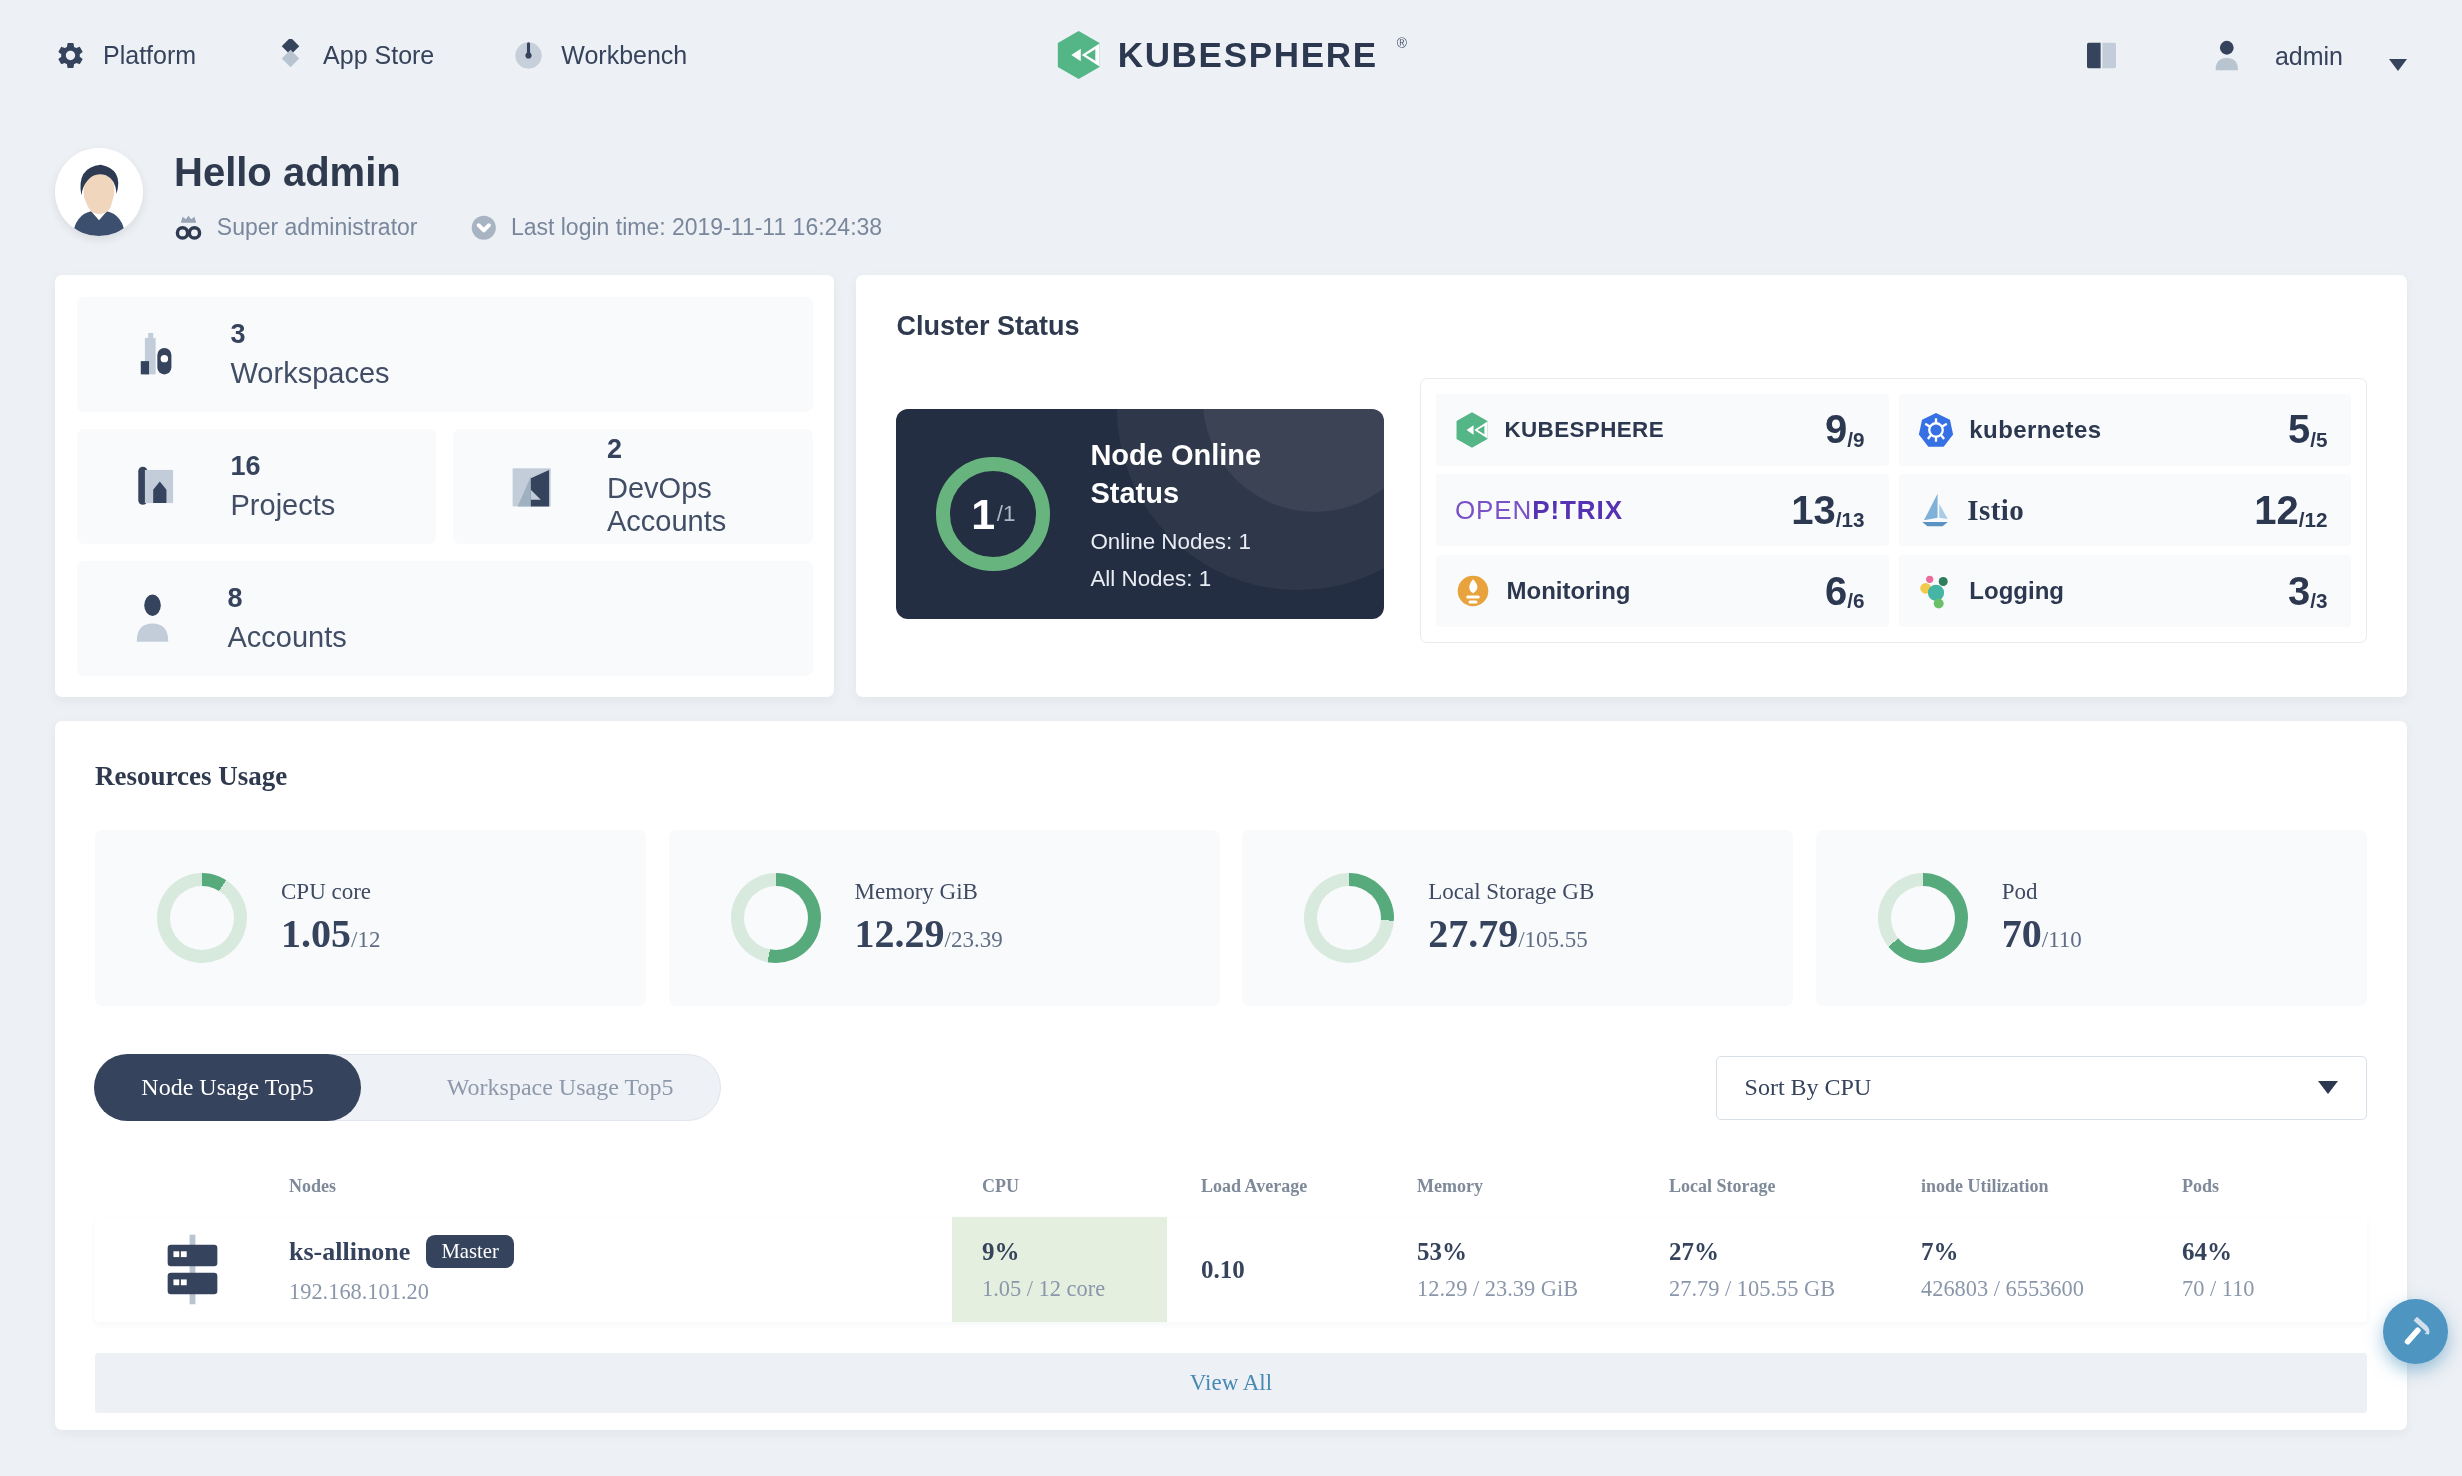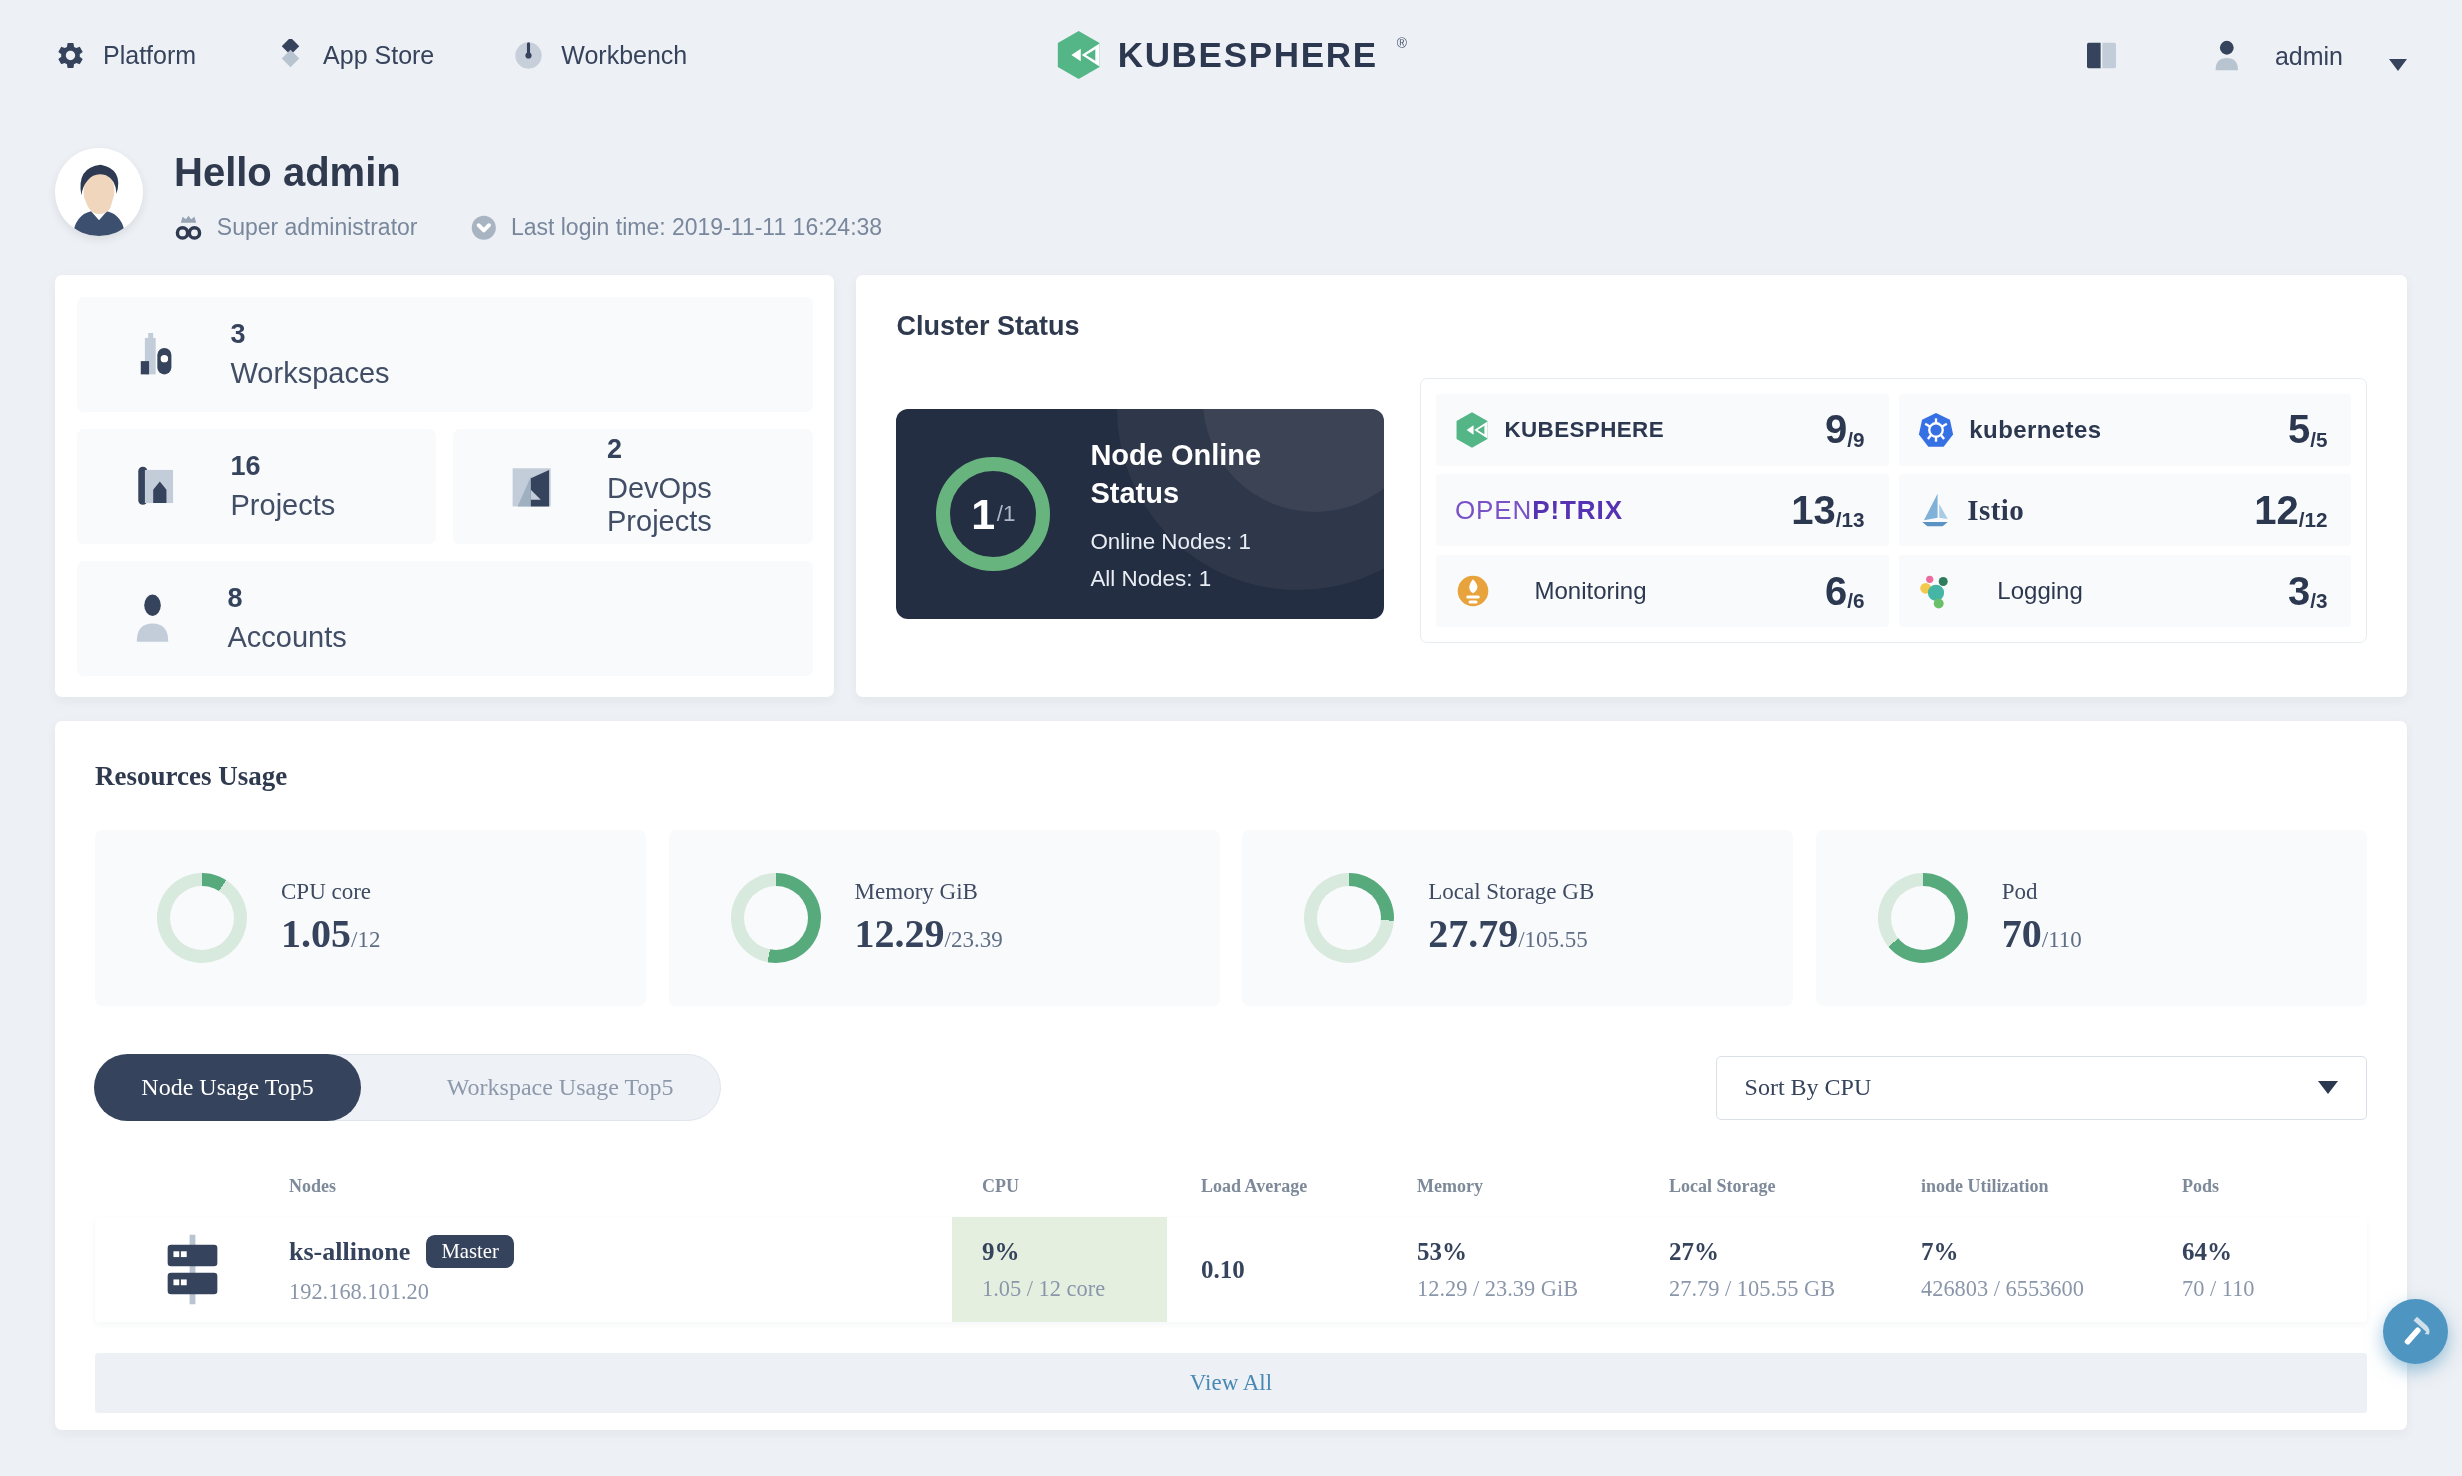--- a/index.html
+++ b/index.html
@@ -48,21 +48,21 @@
   .node-heading { font-size:29px; font-weight:bold; color:#fff; line-height:1.3; width:250px; }
   .node-line { font-size:22.4px; color:#e8ecf3; margin-top:17px; }
   .node-line + .node-line { margin-top:10.3px; }
 
   .components-panel { flex:1; border:1.7px solid #e7ecf1; border-radius:6.9px; padding:14.6px; display:grid; grid-template-columns:1fr 1fr; gap:8.6px 10.3px; background:#fff; }
   .comp-tile { background:#f9fafc; border-radius:3.4px; height:72px; display:flex; align-items:center; justify-content:space-between; padding:0 24px 0 19px; }
   .comp-left { display:flex; align-items:center; gap:15.5px; }
   .comp-name { font-size:22.4px; font-weight:bold; color:#2c3750; letter-spacing:0.4px; }
   .comp-name.k8s { font-size:24px; }
   .comp-name.istio { font-family:"Liberation Serif",serif; font-size:29px; }
-  .comp-name.plain { font-weight:400; font-size:24px; letter-spacing:0;margin-left:28px; }
+  .comp-name.plain { font-weight:700; font-size:24px; letter-spacing:0; }
   .op-light { color:#7a52c7; font-weight:normal; font-size:26px; letter-spacing:0.9px; }
   .op-bold  { color:#5633b2; font-weight:bold;  font-size:26px; letter-spacing:0.9px; }
   .comp-count .big { font-size:40px; font-weight:bold; color:#2c3750; }
   .comp-count .small { font-size:20.7px; font-weight:bold; color:#2c3750; position:relative; top:3.4px; }
 
   
   .resources-card { margin:24px 55px 0; padding:40px 40px 17px; background:#fff; border-radius:6.9px; box-shadow:0 3.4px 10.3px rgba(36,46,66,.05);font-family:Liberation Serif, serif; }
   .metrics-row { display:flex; gap:22.4px; margin-top:38px; }
   .metric { flex:1; height:176px; background:#f9fafc; border-radius:6.9px; display:flex; align-items:center; gap:34px; padding-left:62px; }
   .donut { width:90px; height:90px; border-radius:50%; position:relative; flex:none; }
@@ -239,21 +239,21 @@
         <span>
             <svg width="53" height="53" viewBox="0 0 64 64">
               <rect x="8" y="10" width="46" height="46" fill="#c2cdd9"></rect>
               <polygon points="14,56 30,20 30,56" fill="#9fb0c0"></polygon>
               <polygon points="52,12 52,56 30,56 30,22" fill="#36435c"></polygon>
               <polygon points="30,36 42,48 30,48" fill="#c2cdd9"></polygon>
             </svg>
           </span>
         <div>
           <div class="num">2</div>
-          <div class="lbl">DevOps Projects</div>
+          <div class="lbl">DevOps Accounts</div>
         </div>
       </div>
     </div>
     <div class="ov-row">
       <div class="tile">
         <span>
             <svg width="50" height="53" viewBox="0 0 60 64">
               <ellipse cx="27" cy="16" rx="10" ry="13" fill="#36435c"></ellipse>
               <path d="M8 60 q0-22 19-22 t19 22 z" fill="#c2cdd9"></path>
             </svg>

